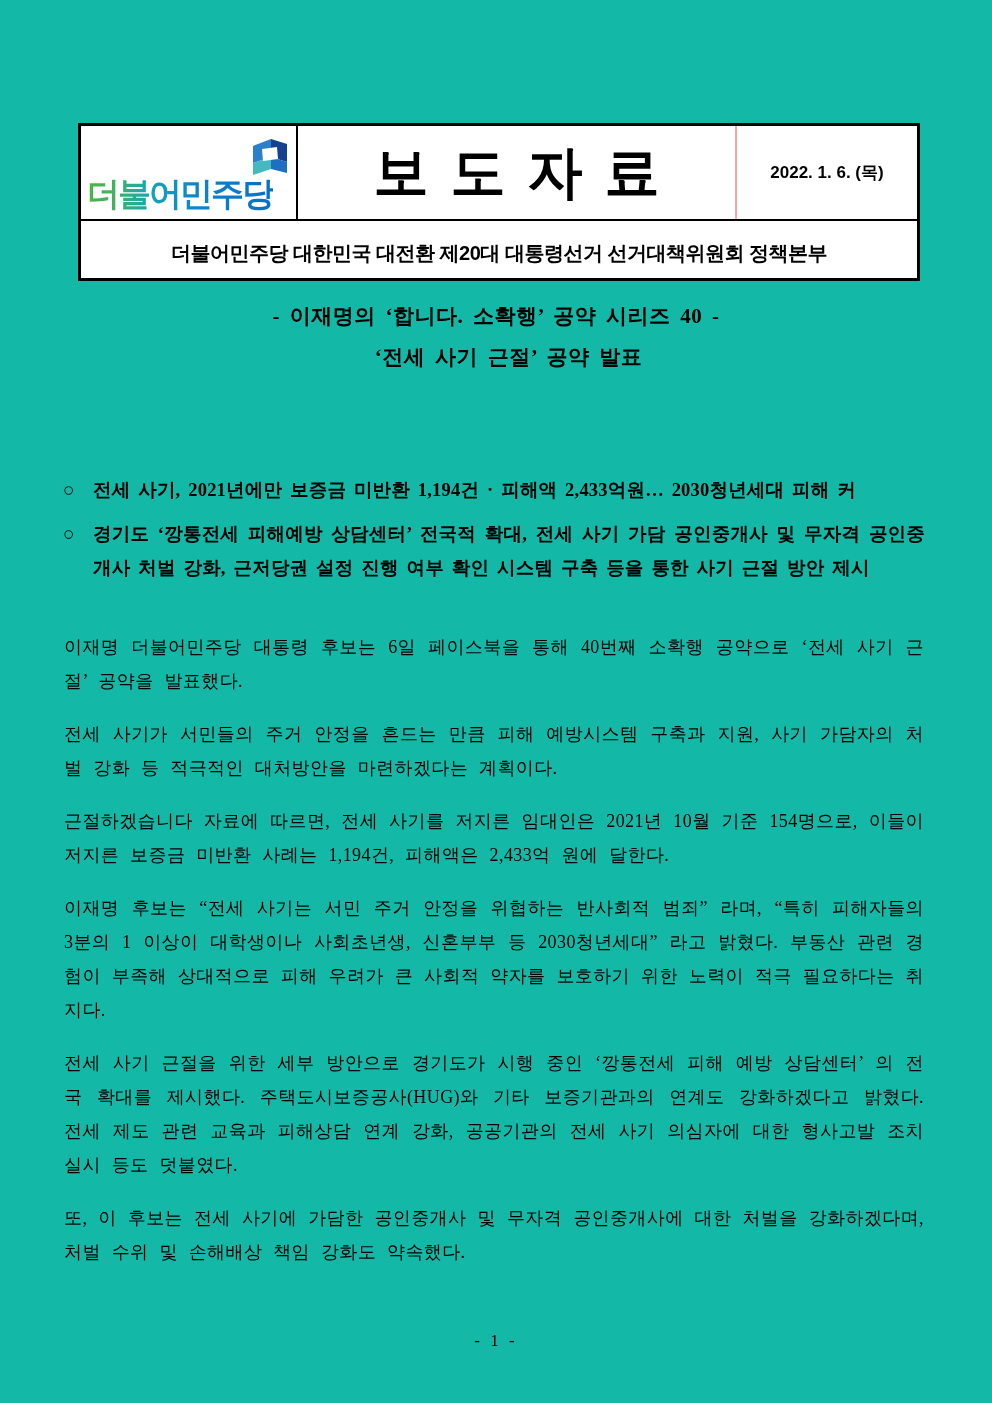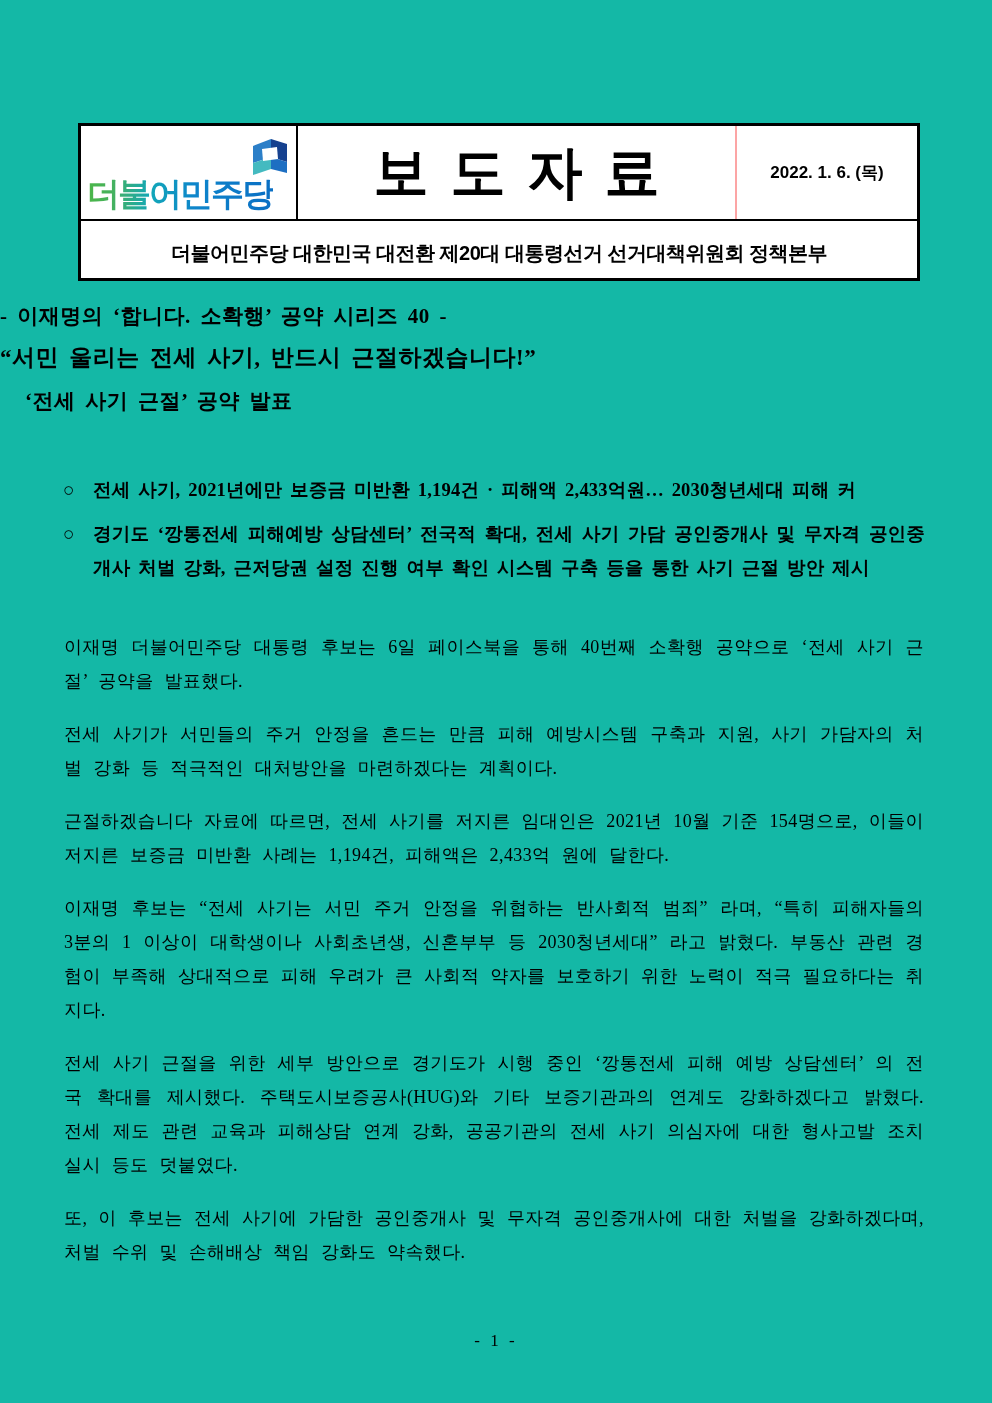--- a/index.html
+++ b/index.html
@@ -69,21 +69,21 @@
       background: linear-gradient(90deg, #4CB648 0%, #45B15F 14%, #12A7B8 34%, #0E85CB 58%, #0A6FC4 100%);
       -webkit-background-clip: text;
       background-clip: text;
       color: transparent;
       -webkit-text-fill-color: transparent;
     }
   }
   .flag-icon { position: absolute; left: 170px; top: 10px; }
 
   
-  .headline { position: absolute; top: 304px; left: 0; width: 100%; }
+  .headline { position: absolute; top: 304px; left: 0; width: 100%; text-align: center; }
   .headline p { line-height: 1.15; font-weight: 700; letter-spacing: 0.5px; word-spacing: 4px; }
   .headline-series { font-size: 21px; }
   .headline-main  { font-size: 23px; margin-top: 17px; }
   .headline-sub   { font-size: 21px; margin-top: 17px; padding-left: 25px; }
 
   
   .summary { position: absolute; top: 473px; left: 63px; width: 862px; }
   .summary-item {
     display: flex;
     font-weight: 700;
@@ -145,21 +145,20 @@
       </div>
     </div>
 
     <div class="press-row2">
       <span class="press-subtitle">더불어민주당 대한민국 대전환 제20대 대통령선거 선거대책위원회 정책본부</span>
     </div>
   </div>
 
   <div class="headline">
     <p class="headline-series">- 이재명의 ‘합니다. 소확행’ 공약 시리즈 40 -</p>
-    <p class="headline-main">“서민 울리는 전세 사기, 반드시 근절하겠습니다!”</p>
     <p class="headline-sub">‘전세 사기 근절’ 공약 발표</p>
   </div>
 
   <div class="summary">
     <div class="summary-item">
       <span class="summary-marker">○</span>
       <span>전세 사기, 2021년에만 보증금 미반환 1,194건 · 피해액 2,433억원… 2030청년세대 피해 커</span>
     </div>
     <div class="summary-item">
       <span class="summary-marker">○</span>

